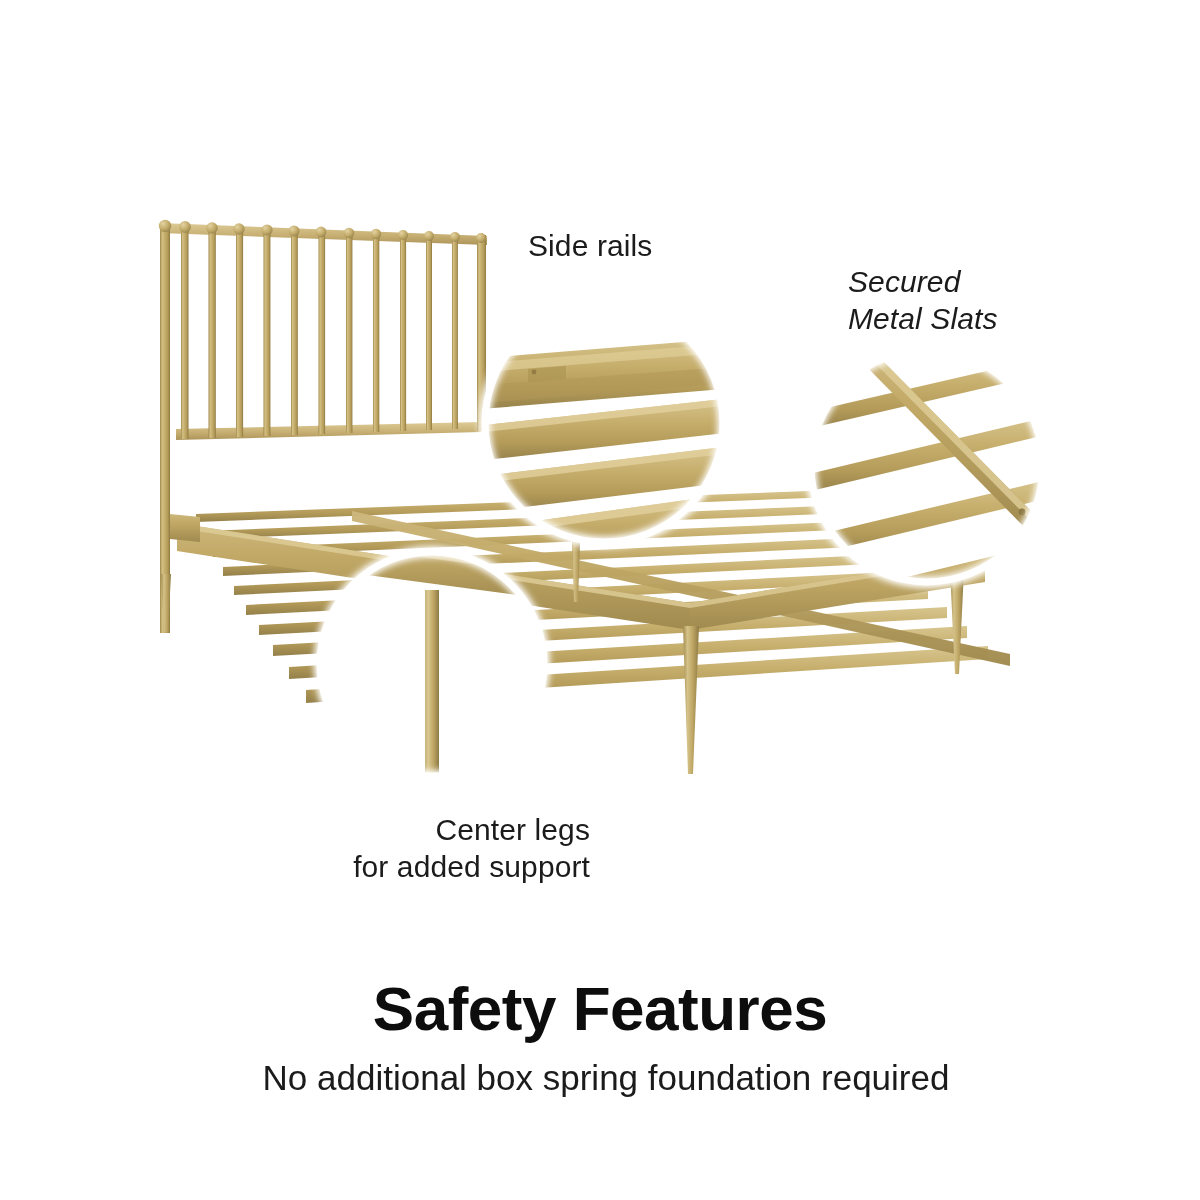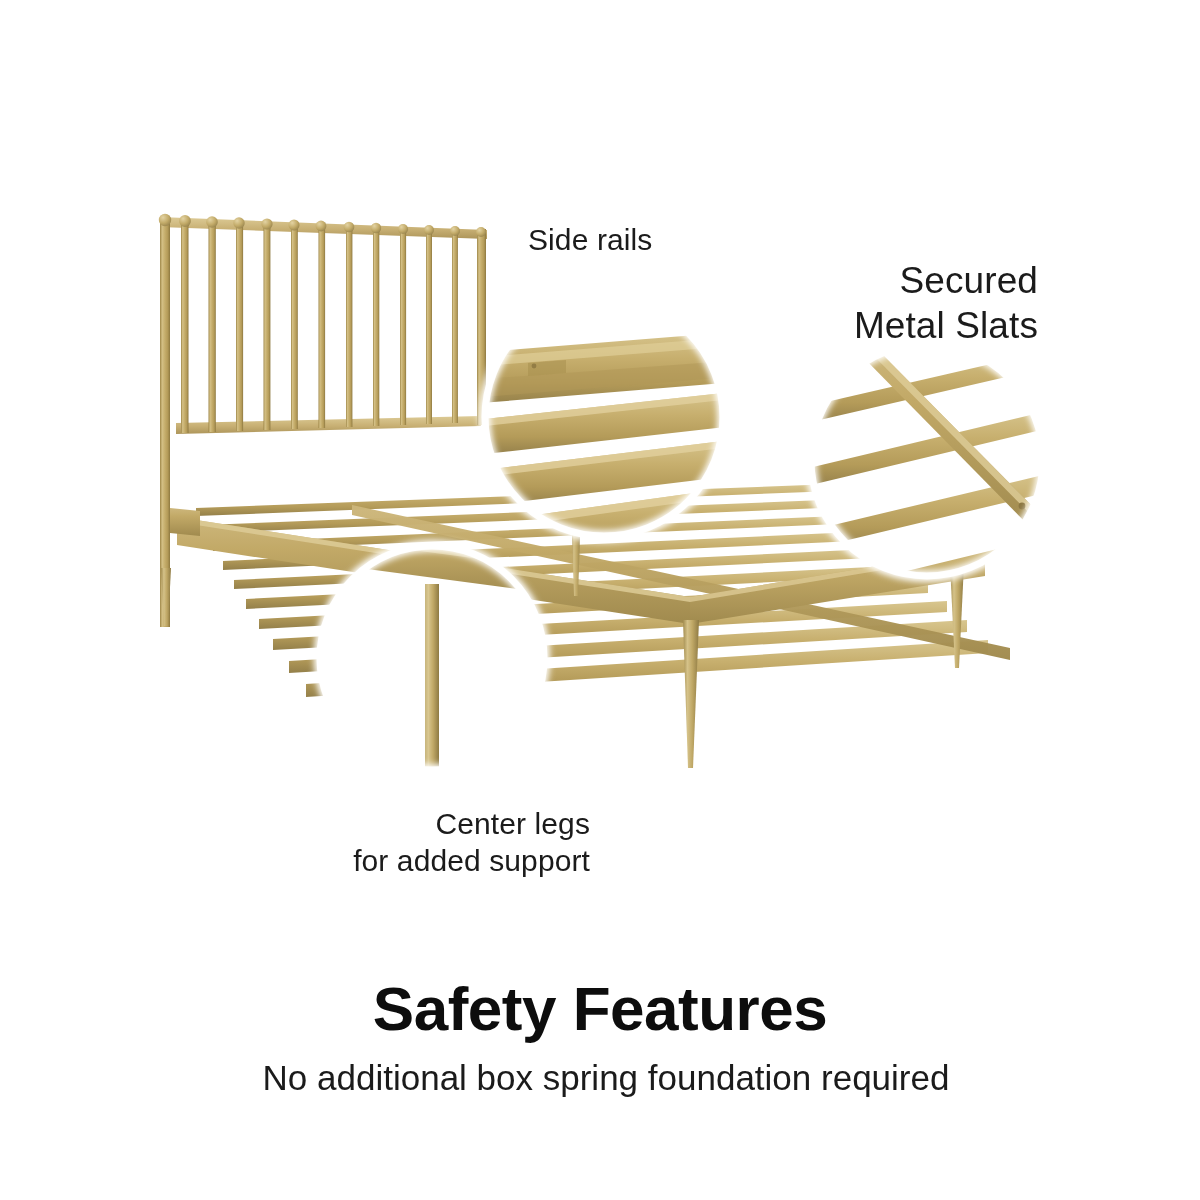--- a/index.html
+++ b/index.html
@@ -13,21 +13,21 @@
     height: 1200px;
     background: #ffffff;
     overflow: hidden;
     font-family: "Liberation Sans", sans-serif;
   }
 
   
   #illustration {
     position: absolute;
     left: 0;
-    top: 8px;
+    top: 14px;
     width: 1134px;
     height: 960px;
   }
   #bed-svg {
     position: absolute;
     left: 0;
     top: 0;
     width: 1200px;
     height: 960px;
     display: block;
@@ -44,23 +44,24 @@
     letter-spacing: 0.1px;
   }
   #label-side-rails {
     left: 528px;
     top: 214px;
     font-size: 30px;
   }
   #label-metal-slats {
     left: 848px;
     top: 250px;
-    font-size: 37px;
-    text-align: right;
+    font-size: 30px;
+    text-align: left;
     width: 190px;
+    font-style: italic;
   }
   #label-center-legs {
     left: 290px;
     top: 798px;
     font-size: 30px;
     text-align: right;
     width: 300px;
   }
 
   

